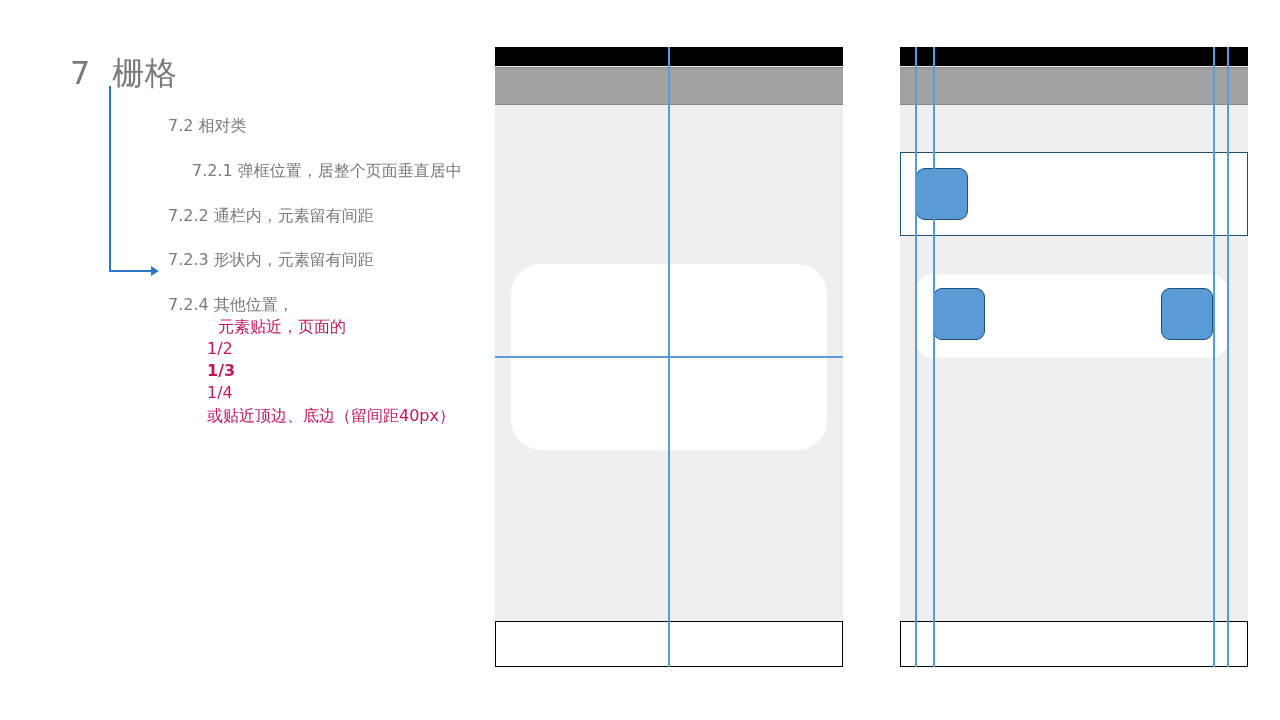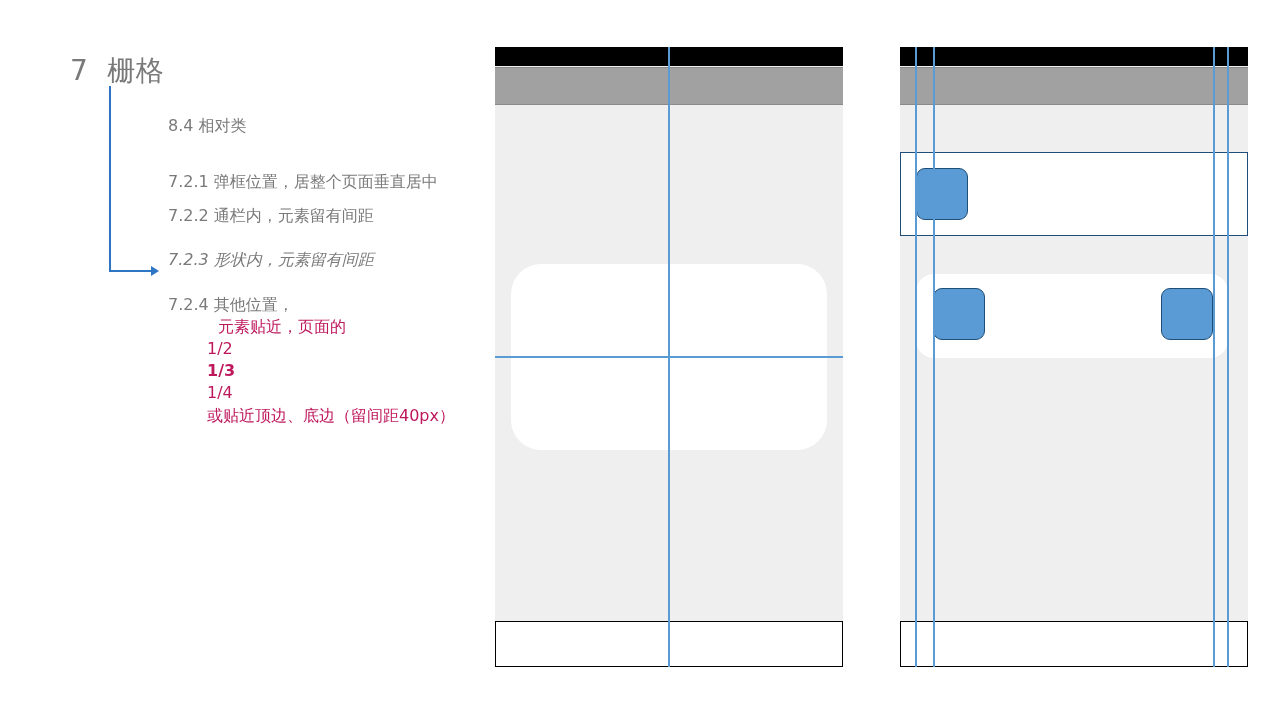--- a/index.html
+++ b/index.html
@@ -1,19 +1,19 @@
 <!DOCTYPE html>
 <html><head>
 <meta charset="utf-8">
 <style>
   html, body { margin:0; padding:0; }
   body { width:1280px; height:720px; background:#ffffff; position:relative; overflow:hidden;
          font-family:"DejaVu Sans","Liberation Sans",sans-serif; color:#7a7a7a; }
   .abs { position:absolute; }
-  .title { left:70px; top:52px; font-size:28px; color:#7a7a7a; letter-spacing:0.5px; white-space:pre; }
+  .title { left:70px; top:52px; font-size:32px; color:#7a7a7a; letter-spacing:0.5px; white-space:pre; }
   .item { left:168px; font-size:16px; color:#7a7a7a; white-space:nowrap; }
   .sub { font-size:16px; color:#be185d; white-space:nowrap; }
   .bracket-v { left:109px; top:86px; width:1.5px; height:185px; background:#2e75c3; }
   .bracket-h { left:109px; top:270px; width:44px; height:1.5px; background:#2e75c3; }
   .arrowhead { left:151px; top:266px; width:0; height:0; border-top:5px solid transparent; border-bottom:5px solid transparent; border-left:8px solid #2e75c3; }
 
   .phone { top:47px; width:348px; height:620px; background:#efefef; }
   .statusbar { left:0; top:0; width:100%; height:19px; background:#000; }
   .navbar { left:0; top:20px; width:100%; height:38px; background:#a1a1a1; border-top:1px solid #8a8a8a; border-bottom:1px solid #8a8a8a; box-sizing:border-box; }
   .tabbar { left:0; top:574px; width:100%; height:46px; background:#fff; border:1.5px solid #000; box-sizing:border-box; }
@@ -26,24 +26,24 @@
 </style>
 </head>
 <body>
 
 <div class="abs title"><span>7</span>  <span>栅格</span></div>
 
 <div class="abs bracket-v"></div>
 <div class="abs bracket-h"></div>
 <div class="abs arrowhead"></div>
 
-<div class="abs item" style="top:116px;">8.4 相对类</div>
-<div class="abs item" style="top:172px;">7.2.1 弹框位置，居整个页面垂直居中</div>
+<div class="abs item" style="top:116px;">7.2 相对类</div>
+<div class="abs item" style="top:161px;margin-left:24px;">7.2.1 弹框位置，居整个页面垂直居中</div>
 <div class="abs item" style="top:206px;">7.2.2 通栏内，元素留有间距</div>
-<div class="abs item" style="top:250px;font-style:italic;">7.2.3 形状内，元素留有间距</div>
+<div class="abs item" style="top:250px;">7.2.3 形状内，元素留有间距</div>
 <div class="abs item" style="top:295px;text-align:center;">7.2.4 其他位置，</div>
 <div class="abs sub" style="left:218px; top:317px;">元素贴近，页面的</div>
 <div class="abs sub" style="left:207px; top:339px;">1/2</div>
 <div class="abs sub" style="left:207px; top:361px;font-weight:bold;">1/3</div>
 <div class="abs sub" style="left:207px; top:383px;">1/4</div>
 <div class="abs sub" style="left:207px; top:406px;">或贴近顶边、底边（留间距40px）</div>
 
 <div class="abs phone" style="left:495px;">
   <div class="abs statusbar"></div>
   <div class="abs navbar"></div>

